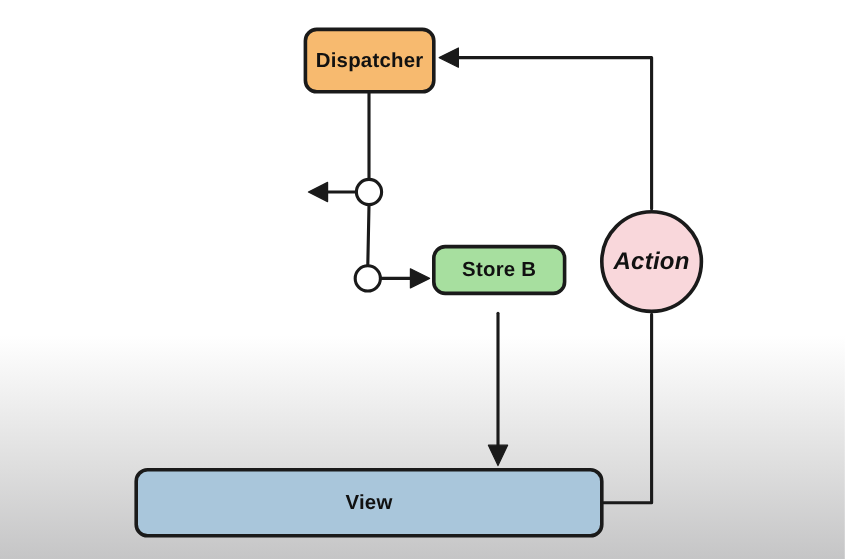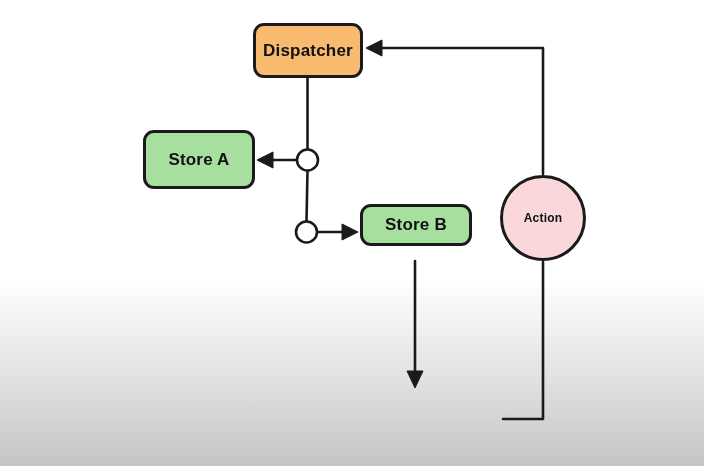--- a/index.html
+++ b/index.html
@@ -51,21 +51,22 @@
   .node-store-b {
     left: 360px; top: 204px;
     width: 112px; height: 42px;
     background: #a7df9f;
   }
   .node-action {
     left: 500px; top: 175px;
     width: 86px; height: 86px;
     background: #f9d7db;
     border-radius: 50%;
-    font-size: 12px;
+    font-size: 20px;
+    font-style: italic;
   }
   .node-view {
     left: 112px; top: 390px;
     width: 391px; height: 58px;
     background: #a9c6db;
   }
   .edge {
     stroke: #1a1a1a;
     stroke-width: 2.6;
     fill: none;
@@ -110,26 +111,26 @@
     <polygon class="arrowhead" points="366,48 382,40 382,56"></polygon>
 
     <circle class="junction" cx="307.5" cy="160" r="10.5"></circle>
     <circle class="junction" cx="306.5" cy="232" r="10.5"></circle>
   </svg>
 
   <div class="node rounded node-dispatcher">
     <span>Dispatcher</span>
   </div>
 
-  <div class="node rounded node-store-a">
-    <span>Store A</span>
-  </div>
 
   <div class="node rounded node-store-b">
     <span>Store B</span>
   </div>
 
   <div class="node node-action">
     <span>Action</span>
   </div>
 
+  <div class="node rounded node-view">
+    <span>View</span>
+  </div>
 
 </div>
 
 </body></html>

